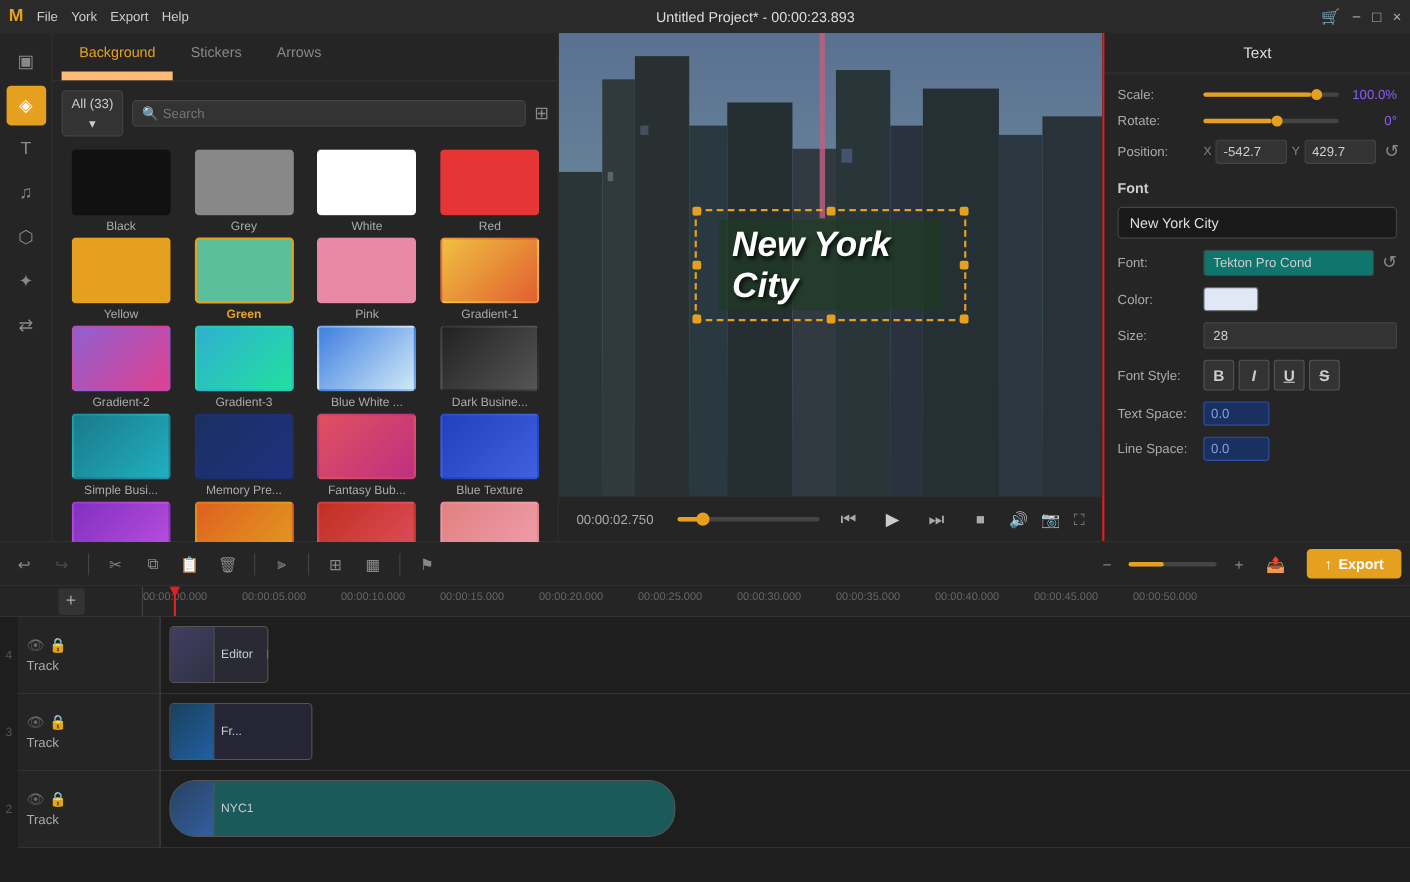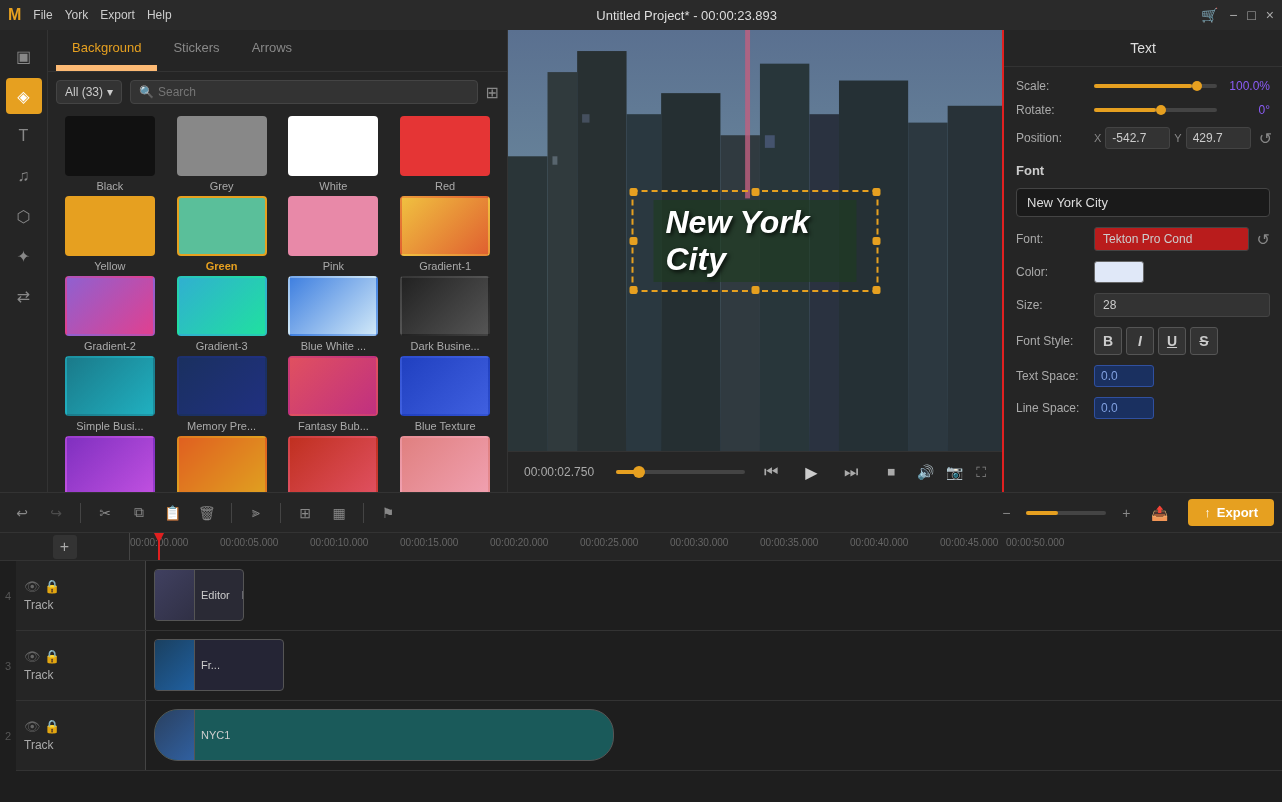--- a/index.html
+++ b/index.html
@@ -78,39 +78,40 @@
       padding: 0 8px;
     }
     .left-panel-tab {
       padding: 10px 16px;
       cursor: pointer;
       color: #888;
       font-size: 13px;
     }
     .left-panel-tab.active {
       color: #e6a020;
-      border-bottom: 6px solid #fdba74;
+      border-bottom: 8px solid #fdba74;
     }
     .left-panel-toolbar {
       display: flex;
       align-items: center;
       padding: 8px;
       gap: 8px;
     }
     .left-panel-dropdown {
       background: #333;
       border: 1px solid #444;
       color: #ccc;
       padding: 4px 8px;
       border-radius: 4px;
       font-size: 12px;
       display: flex;
       align-items: center;
       gap: 4px;
       cursor: pointer;
+      flex-direction: column;
     }
     .left-panel-search {
       flex: 1;
       background: #333;
       border: 1px solid #444;
       border-radius: 4px;
       padding: 4px 8px;
       color: #ccc;
       font-size: 12px;
       display: flex;
@@ -372,21 +373,21 @@
       width: 100%;
       background: #1a1a1a;
       border: 1px solid #444;
       color: #ddd;
       padding: 6px 10px;
       border-radius: 4px;
       font-size: 13px;
     }
     .font-select {
       flex: 1;
-      background: #b91c1c;
+      background: #0f766e;
       border: 1px solid #444;
       color: #ccc;
       padding: 4px 8px;
       border-radius: 3px;
       font-size: 12px;
       appearance: none;
     }
     .color-swatch {
       width: 50px;
       height: 22px;
@@ -974,21 +975,21 @@
       <span class="ruler-mark" style="left:0px">00:00:00.000</span>
       <span class="ruler-mark" style="left:90px">00:00:05.000</span>
       <span class="ruler-mark" style="left:180px">00:00:10.000</span>
       <span class="ruler-mark" style="left:270px">00:00:15.000</span>
       <span class="ruler-mark" style="left:360px">00:00:20.000</span>
       <span class="ruler-mark" style="left:450px">00:00:25.000</span>
       <span class="ruler-mark" style="left:540px">00:00:30.000</span>
       <span class="ruler-mark" style="left:630px">00:00:35.000</span>
       <span class="ruler-mark" style="left:720px">00:00:40.000</span>
       <span class="ruler-mark" style="left:810px">00:00:45.000</span>
-      <span class="ruler-mark" style="left:876px">00:00:50.000</span>
+      <span class="ruler-mark" style="left:900px">00:00:50.000</span>
 
       <div class="playhead" style="height:250px;left:28px">
         <div class="playhead-arrow"></div>
       </div>
     </div>
   </div>
 
   <div class="timeline-tracks">
 
     <div style="display:flex;position:relative">

